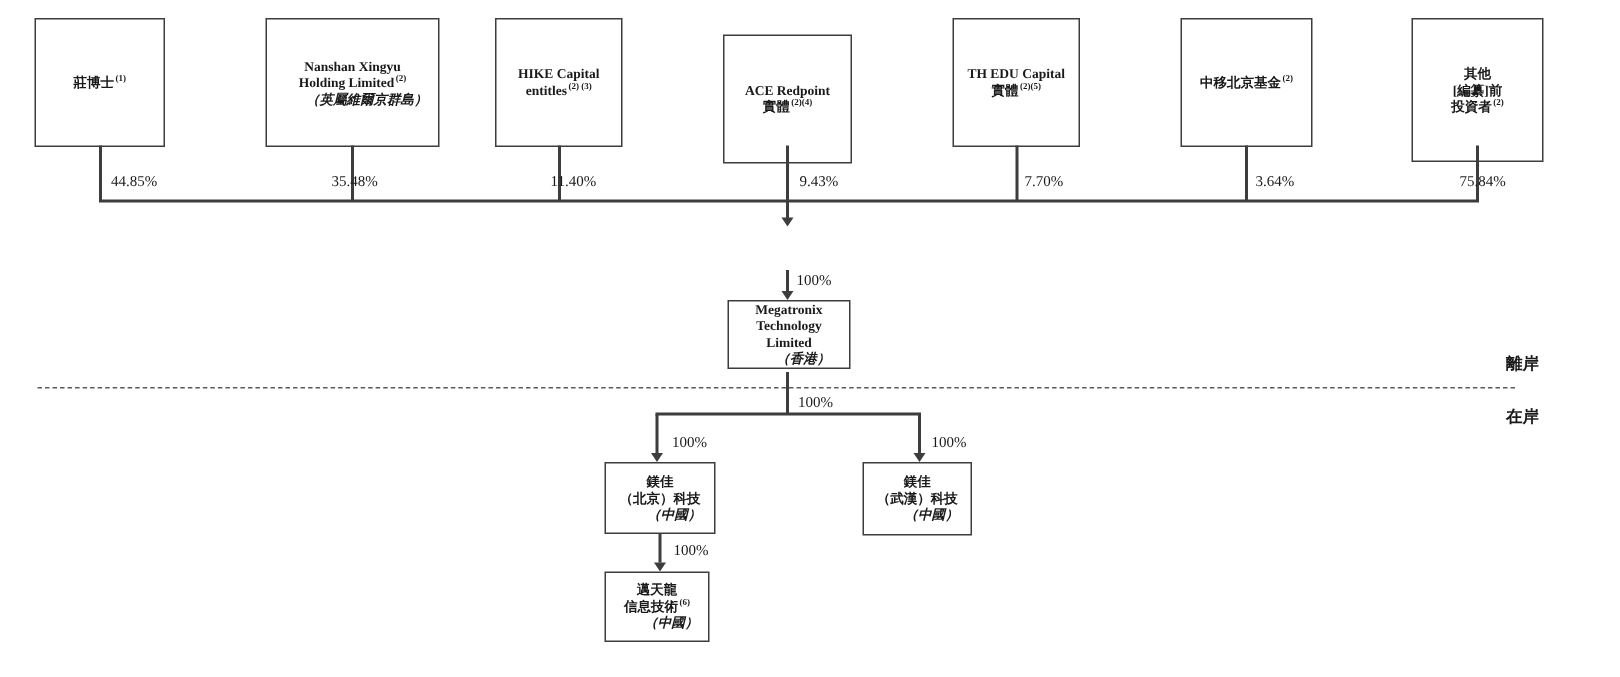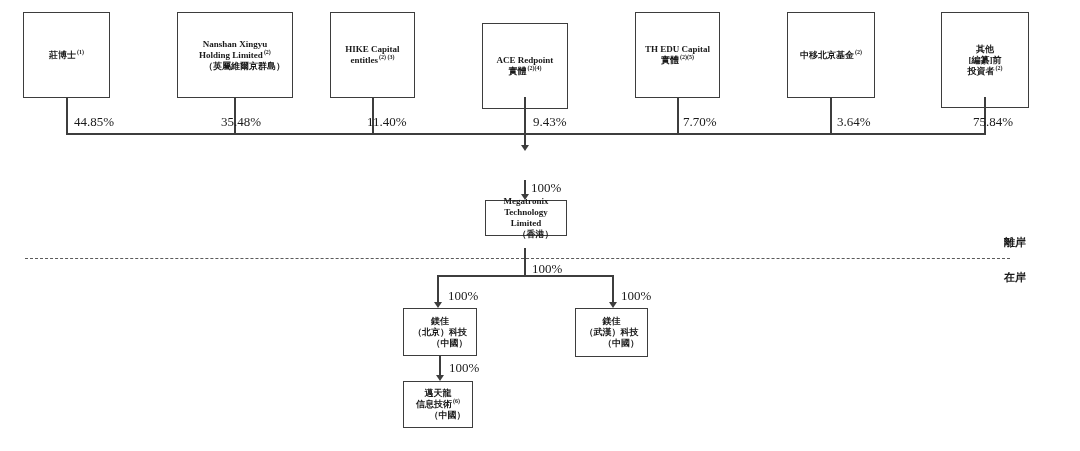--- a/index.html
+++ b/index.html
@@ -8,30 +8,30 @@
     font-family:"Liberation Serif","DejaVu Serif",serif;color:#1a1a1a;
     overflow:hidden;
   }
   .box{
     position:absolute;border:1.5px solid #3d3d3d;background:#ffffff;
     display:flex;flex-direction:column;align-items:center;justify-content:center;
     text-align:center;font-weight:700;font-size:9px;line-height:11px;
     box-sizing:border-box;
   }
   .bl{white-space:nowrap;}
-  .it{margin-left:19px;}
+  .it{font-style:italic;margin-left:19px;}
   sup{font-size:6px;line-height:0;vertical-align:super;font-weight:700;margin-left:1px;}
   .vline{position:absolute;width:1.5px;background:#3d3d3d;}
   .hline{position:absolute;height:1.5px;background:#3d3d3d;}
   .arr{
     position:absolute;width:0;height:0;
     border-left:4px solid transparent;border-right:4px solid transparent;
     border-top:6px solid #3d3d3d;
   }
-  .pct{position:absolute;font-size:13px;line-height:12px;white-space:nowrap;}
+  .pct{position:absolute;font-size:10px;line-height:12px;white-space:nowrap;}
   .dash{position:absolute;border-top:1.6px dashed #5a5a5a;height:0;}
   .region{position:absolute;font-size:11px;font-weight:700;width:44px;text-align:center;white-space:nowrap;}
 </style>
 </head>
 <body>
 
 <div class="stage">
 
   <div class="box" style="left:23px;top:12px;width:87px;height:86px">
     <div class="bl"><span>莊博士</span><sup>(1)</sup></div>
@@ -87,21 +87,21 @@
   <div class="pct" style="left:973px;top:116px">75.84%</div>
 
   <div class="vline" style="left:524px;top:133px;height:13px"></div>
   <div class="arr" style="left:521px;top:145px"></div>
 
 
   <div class="vline" style="left:524px;top:180px;height:14px"></div>
   <div class="arr" style="left:521px;top:194px"></div>
   <div class="pct" style="left:531px;top:182px">100%</div>
 
-  <div class="box" style="left:485px;top:200px;width:82px;height:36px">
+  <div class="box" style="left:485px;top:200px;width:82px;height:46px">
     <div class="bl">Megatronix</div>
     <div class="bl">Technology</div>
     <div class="bl">Limited</div>
     <div class="bl it">（香港）</div>
   </div>
 
   <div class="dash" style="left:25px;top:258px;width:985px"></div>
   <div class="region" style="left:993px;top:235px">離岸</div>
   <div class="region" style="left:993px;top:270px">在岸</div>
 

